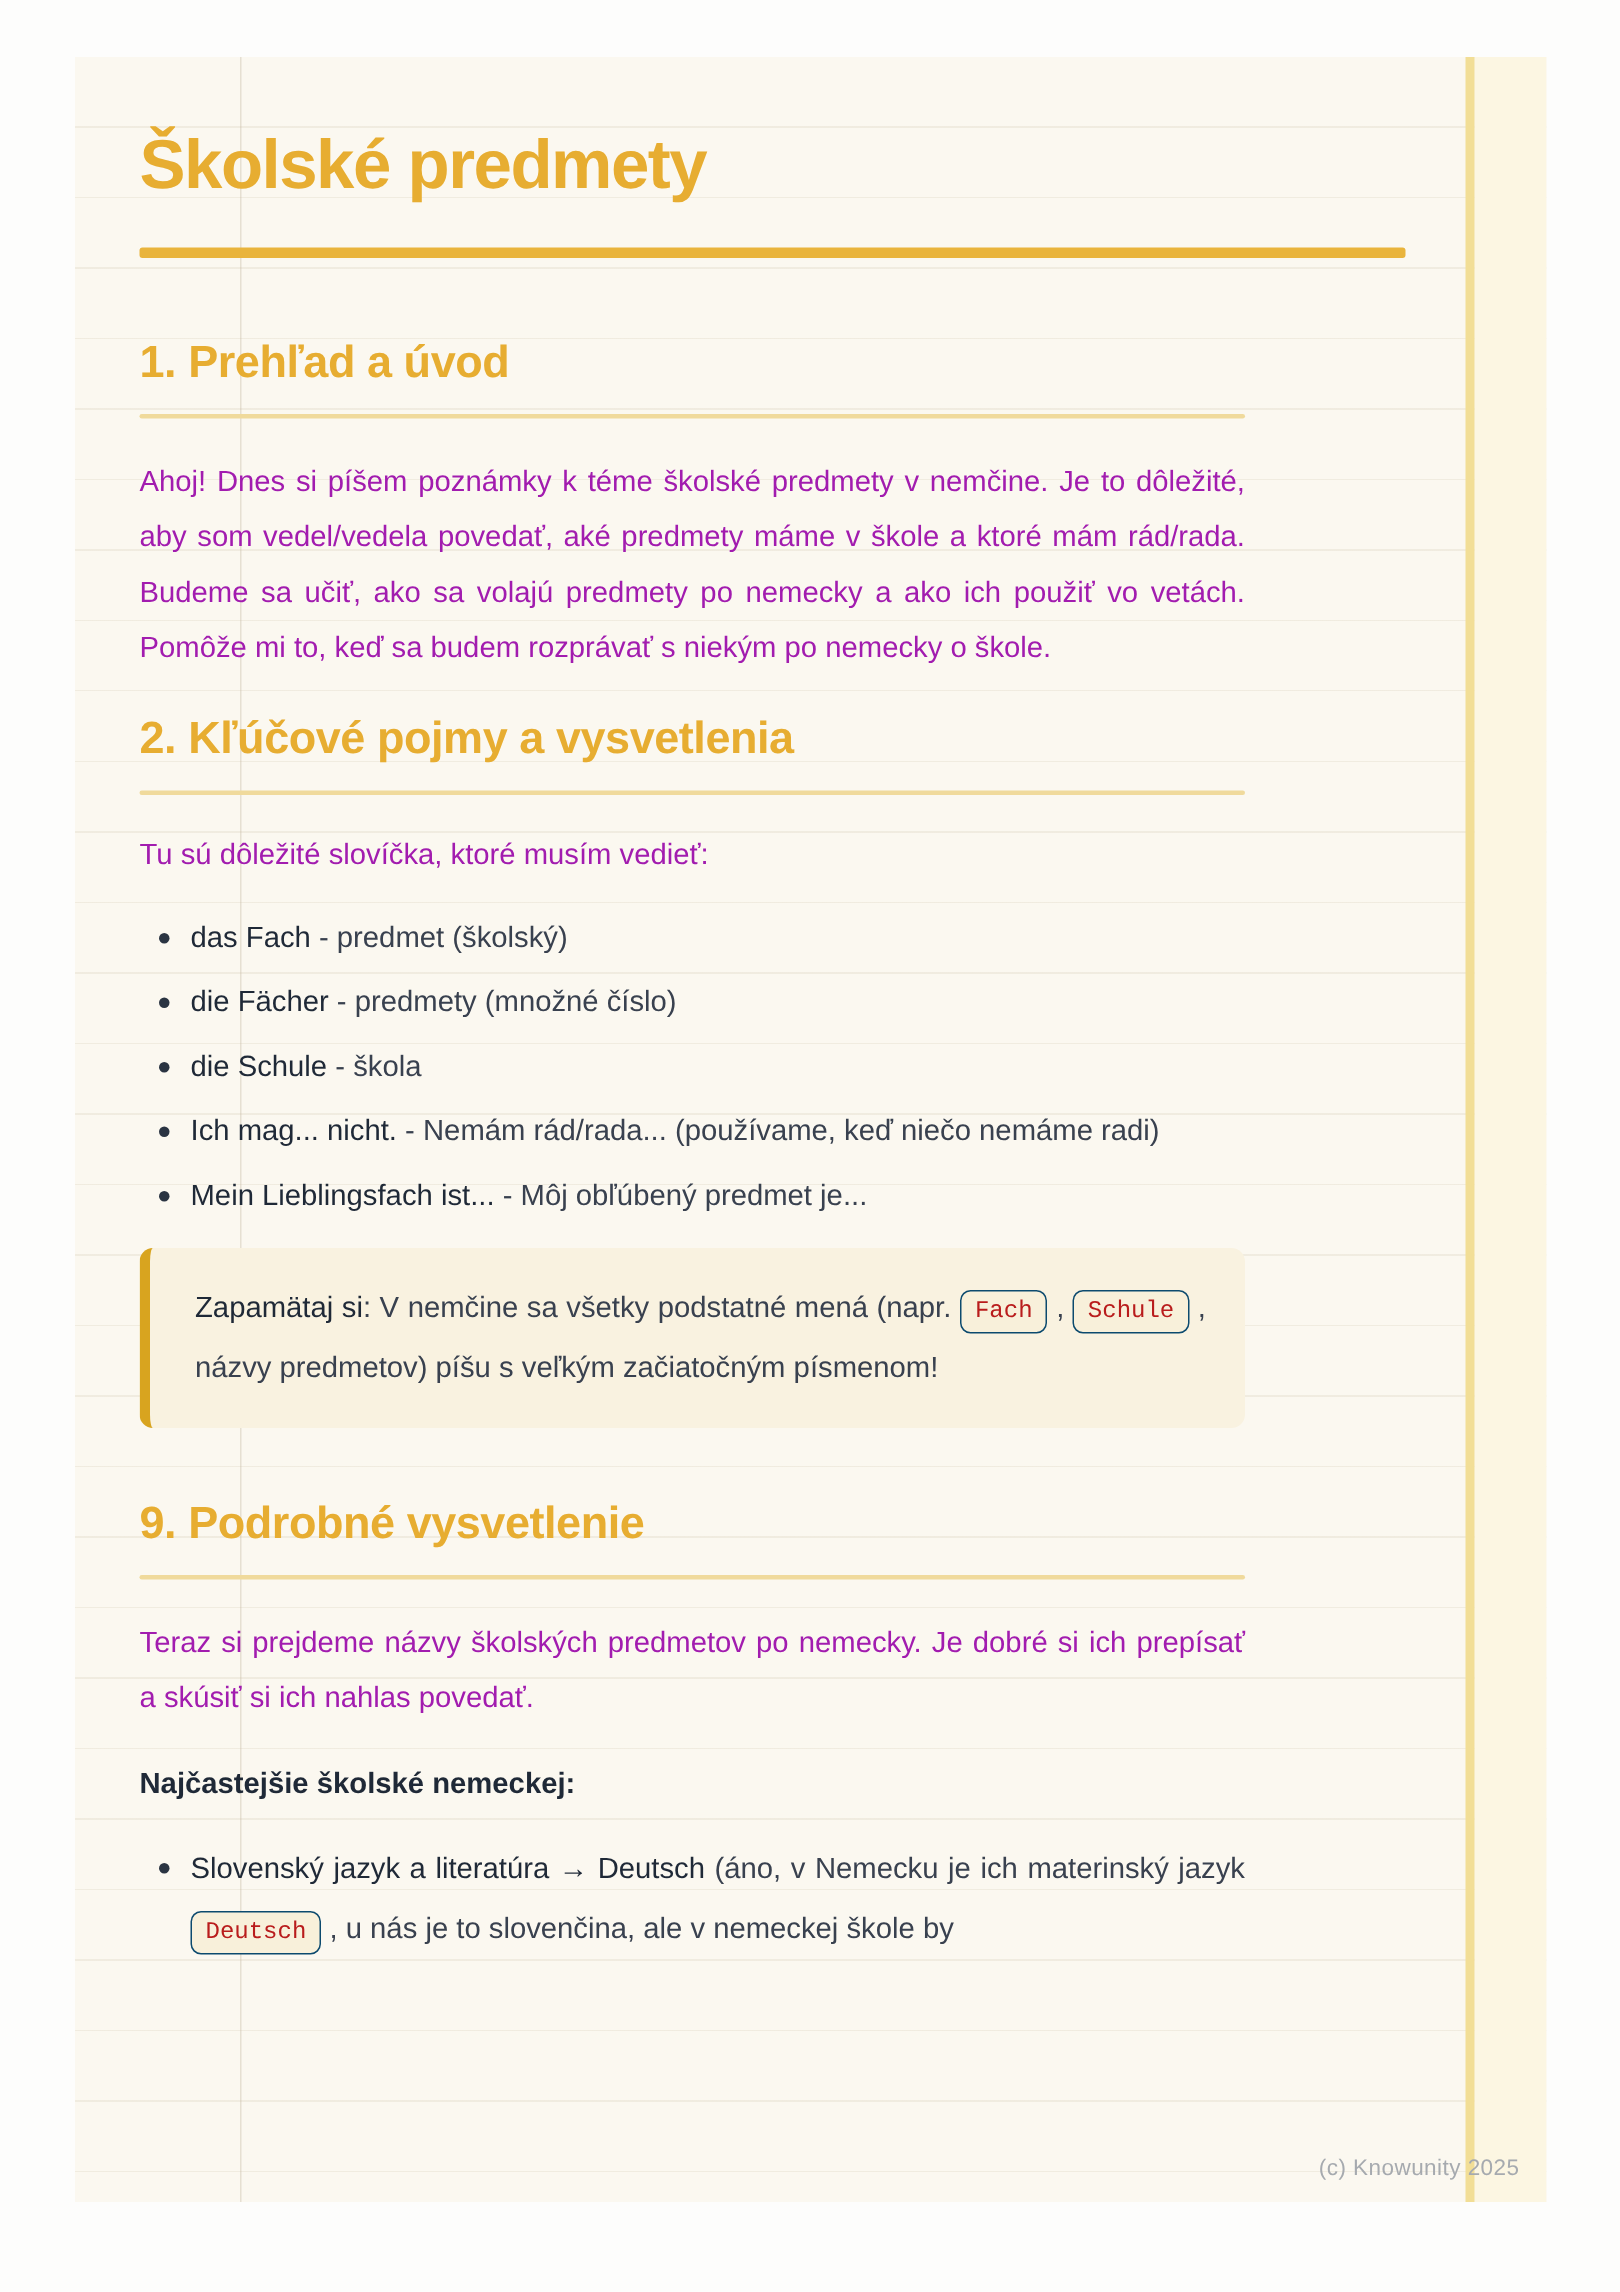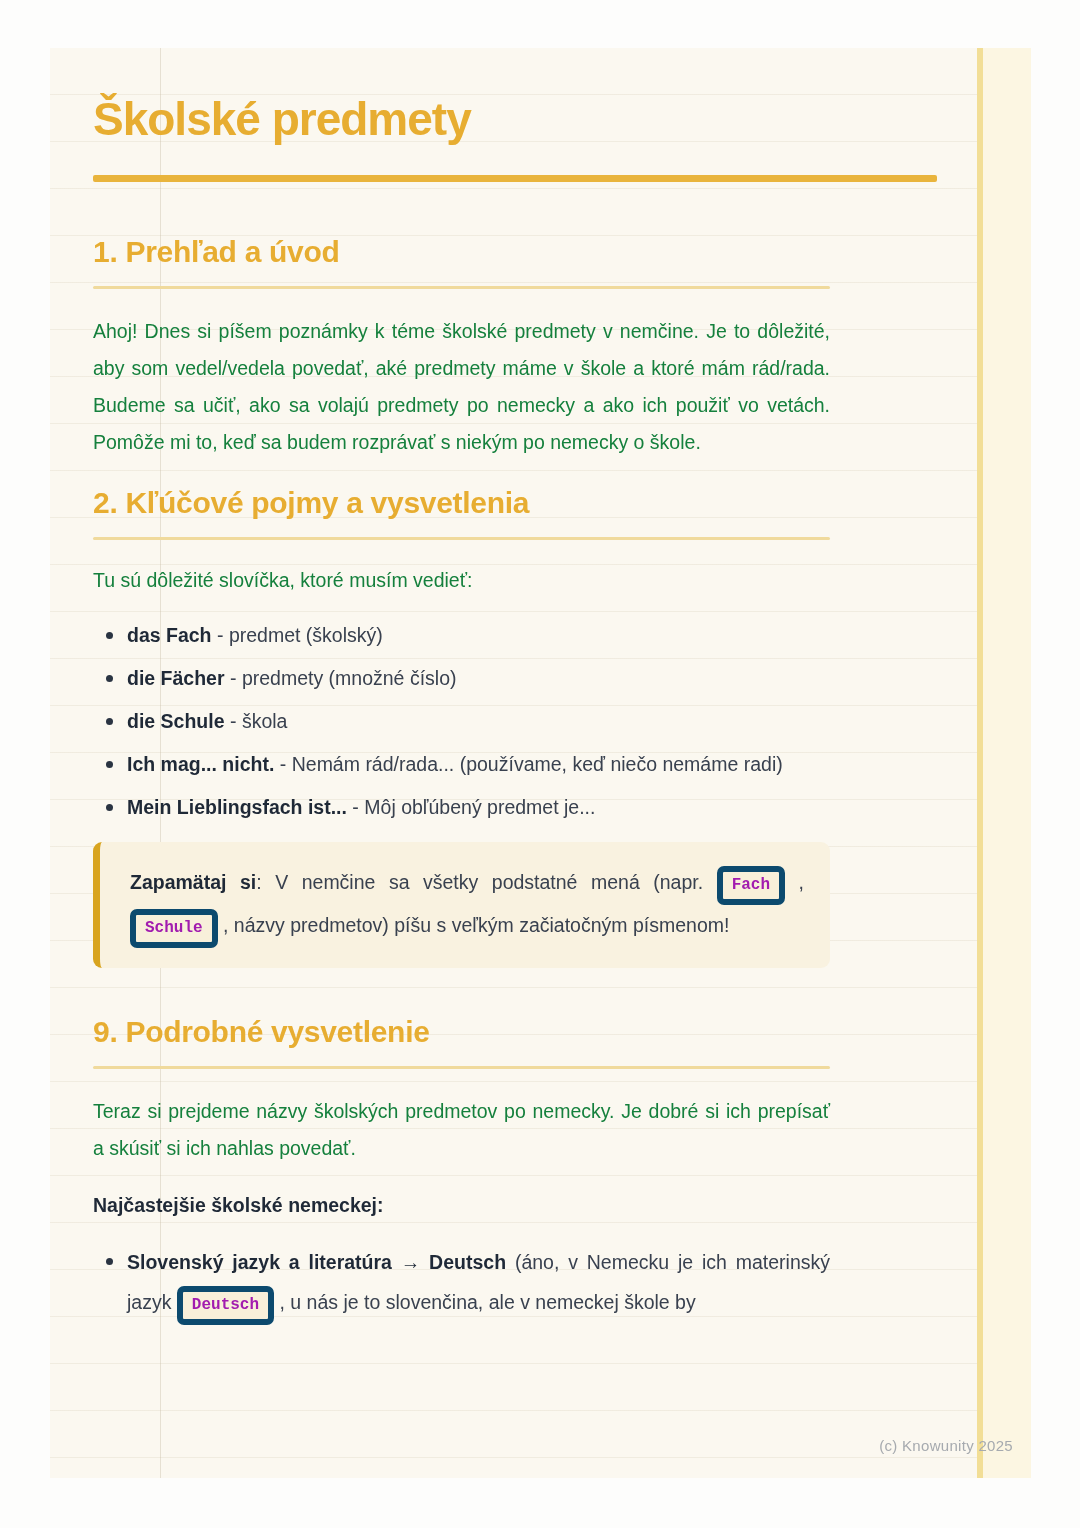--- a/index.html
+++ b/index.html
@@ -5,21 +5,21 @@
   * { margin:0; padding:0; box-sizing:border-box; }
   html,body { width:1080px; height:1528px; }
   body {
     position:relative;
     background:#fdfdfc;
     font-family:"Liberation Sans", sans-serif;
     color:#343e4c;
     overflow:hidden;
   }
   .card {
-    position:absolute; left:50px; top:48px;
+    position:absolute; left:50px; top:38px;
     width:981px; height:1430px;
     background:#fbf8f0;
     overflow:hidden;
   }
   .ruling {
     position:absolute; inset:0;
     background:repeating-linear-gradient(
       to bottom,
       transparent 0px, transparent 46px,
       rgba(185,172,140,0.16) 46px, rgba(185,172,140,0.16) 47px);
@@ -53,47 +53,47 @@
     font-size:30px; font-weight:700; letter-spacing:-0.3px;
     line-height:1.2; color:#e7ad31; margin-top:52px; margin-bottom:16px;
   }
   h2.h2-later { margin-top:24px; }
   h2.h2-three { margin-top:46px; }
   .rule-thin {
     height:3px; width:737px; background:#f0da9c; border-radius:2px;
   }
   p.body {
     margin-top:24px; font-size:19.5px; line-height:37px;
-    text-align:justify; color:#15803d;
+    text-align:justify; color:#a21caf;
   }
   p.intro { margin-top:22px; }
   ul.terms { margin-top:18px; list-style:none; }
   ul.terms li {
     position:relative; padding-left:34px; margin-bottom:6px;
     font-size:19.5px; line-height:37px; text-align:justify; color:#39414f;
   }
   ul.terms li::before {
     content:""; position:absolute; left:13px; top:15px;
     width:7px; height:7px; border-radius:50%; background:#2a3442;
   }
-  .term { font-weight:700; color:#1f2937; }
+  .term { font-weight:400; color:#1f2937; }
   .callout {
     margin-top:16px; max-width:737px;
     background:#f9f2e0;
     border-left:7px solid #d8a41f;
     border-radius:9px;
     padding:20px 26px 20px 30px;
     font-size:19.5px; line-height:40px; text-align:justify; color:#39414f;
   }
   .callout .term { color:#1f2937; }
   .chip {
     display:inline-block;
     font-family:"Liberation Mono","DejaVu Sans Mono",monospace;
-    font-size:16px; font-weight:700; color:#a21caf;
-    background:#f8f0da; border:6px solid #0c4a6e; border-radius:7px;
+    font-size:16px; font-weight:400; color:#b91c1c;
+    background:#f8f0da; border:1px solid #0c4a6e; border-radius:7px;
     padding:2px 9px 3px; line-height:22px; vertical-align:baseline;
     white-space:nowrap;
   }
   .subhead {
     margin-top:20px; font-size:19.5px; line-height:37px;
     font-weight:700; color:#1f2937;
   }
   ul.terms.last { margin-top:18px; }
   ul.terms.last li { line-height:40px; }
   ul.terms.last li::before { top:16px; }

